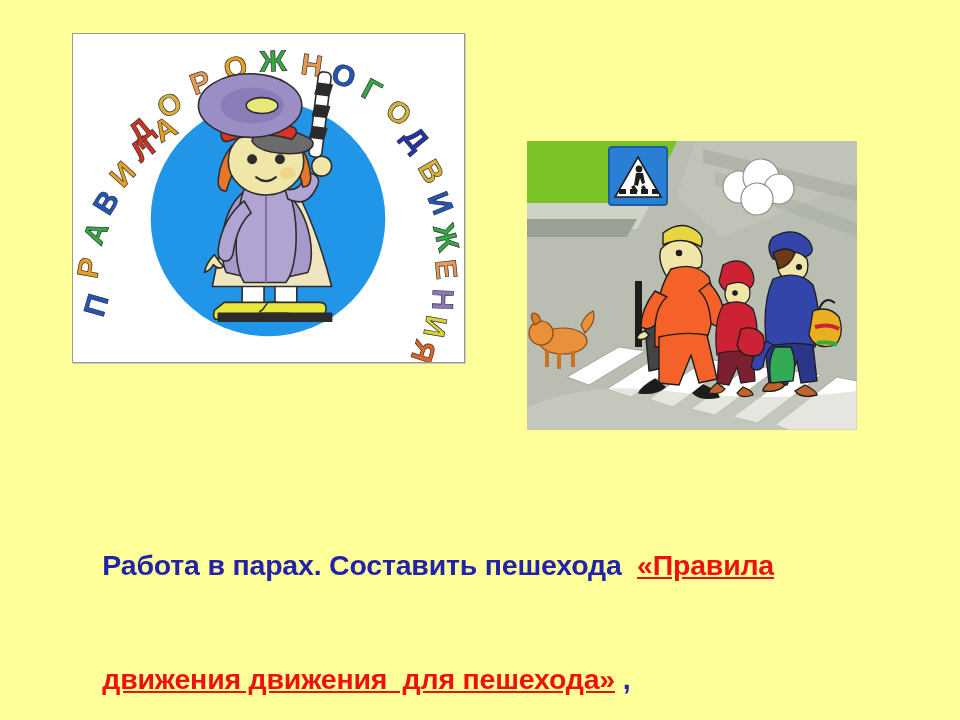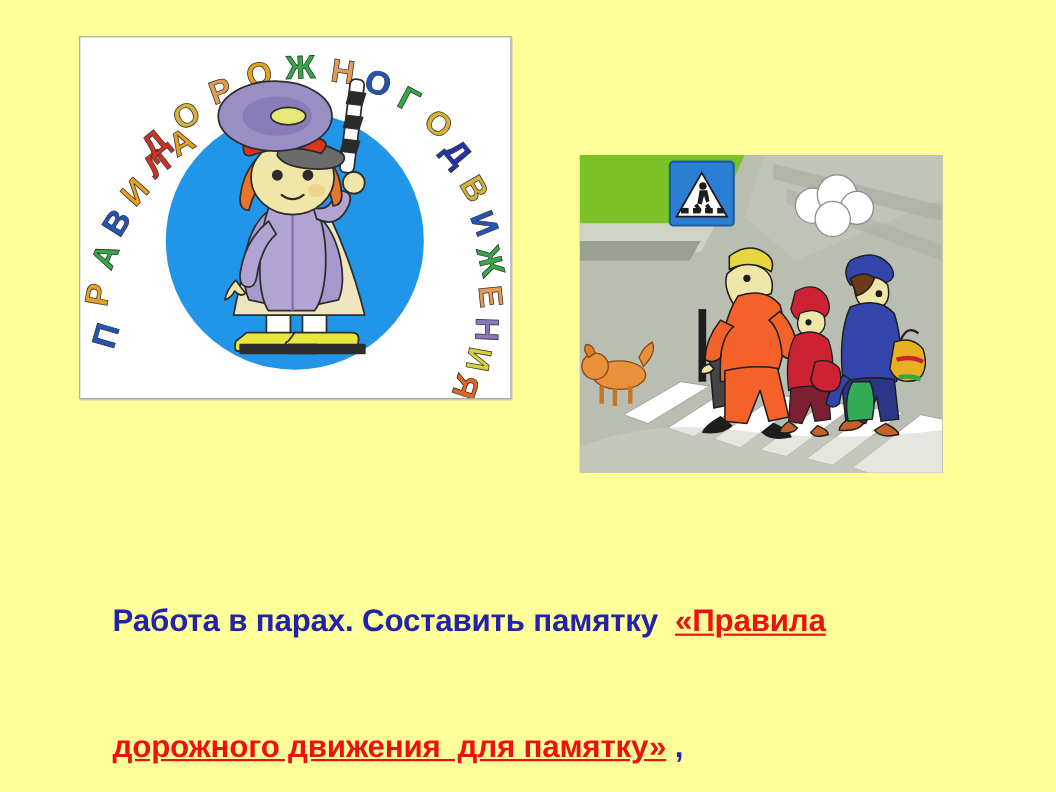--- a/index.html
+++ b/index.html
@@ -251,21 +251,21 @@
           <path d="M292 168 q6 -14 16 -6" fill="none" stroke="#1d1d1d" stroke-width="2"></path>
           <path d="M214 188 q14 -4 22 6 q4 14 -4 20 q-18 4 -22 -10z" fill="#cc2233"></path>
         </g>
         <path d="M248 206 q-8 14 -4 36 l22 -2 q4 -20 -2 -34z" fill="#33aa55"></path>
       </g>
     </svg>
   </div>
 
   <div id="caption">
     <span class="ln">
-      <span class="blue">Работа в парах. Составить памятку  </span><span class="red">«Правила</span>
+      <span class="blue">Работа в парах. Составить пешехода  </span><span class="red">«Правила</span>
     </span>
     <span class="ln">
-      <span class="red">дорожного движения  для памятку»</span><span class="blue"> ,</span>
+      <span class="red">движения движения  для пешехода»</span><span class="blue"> ,</span>
     </span>
 
   </div>
 
 </div>
 
 </body></html>

